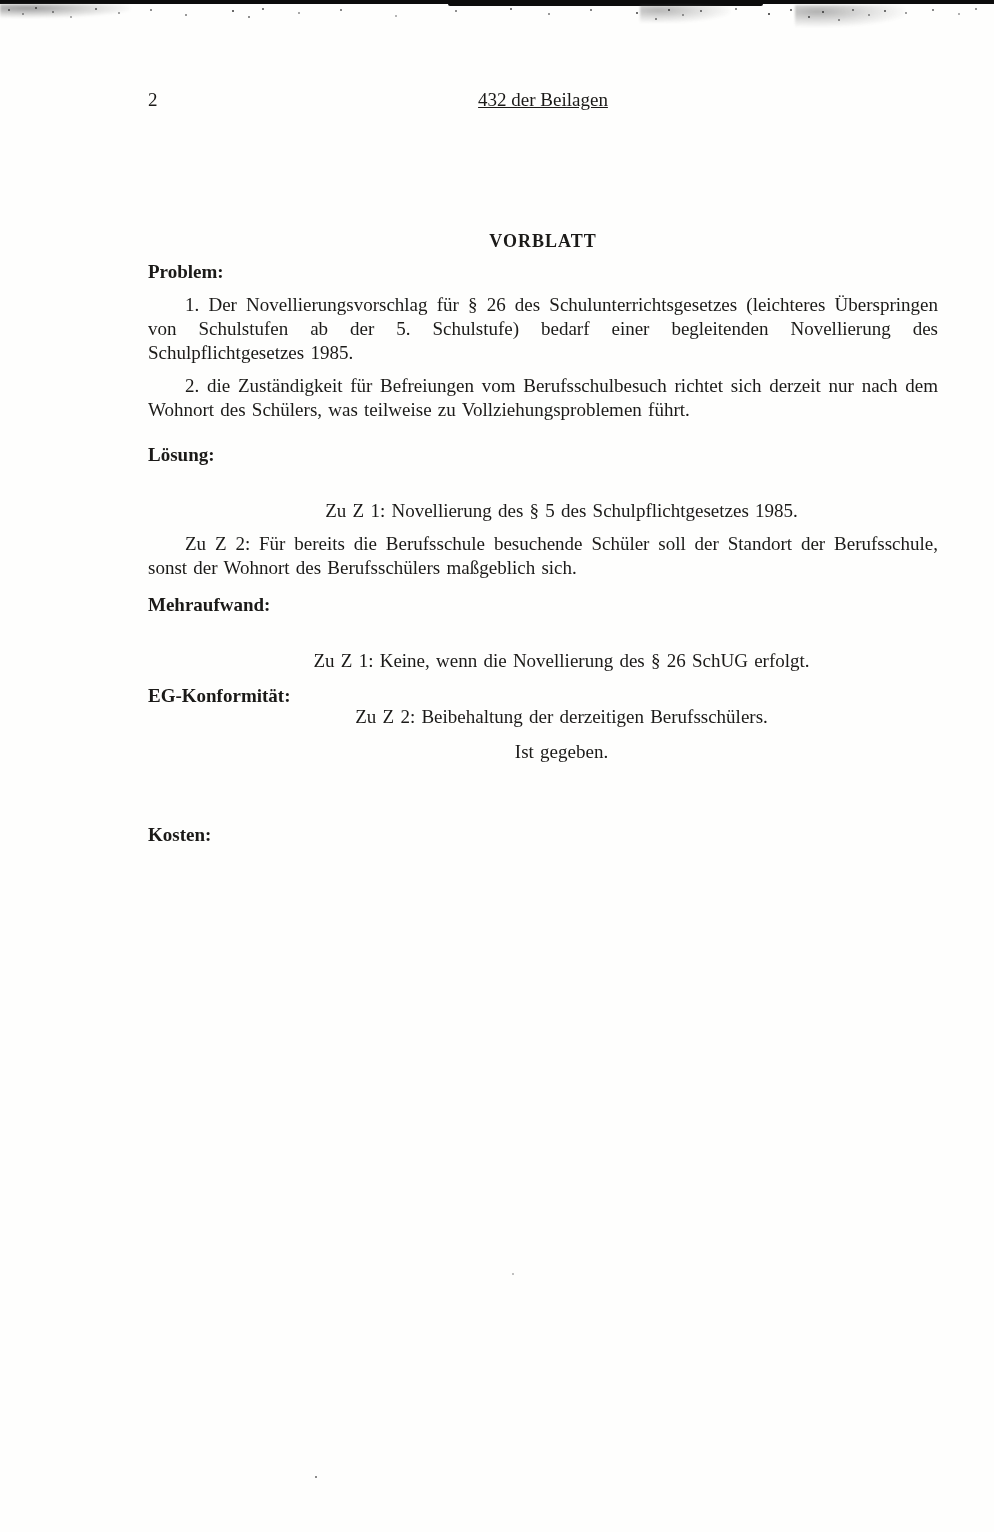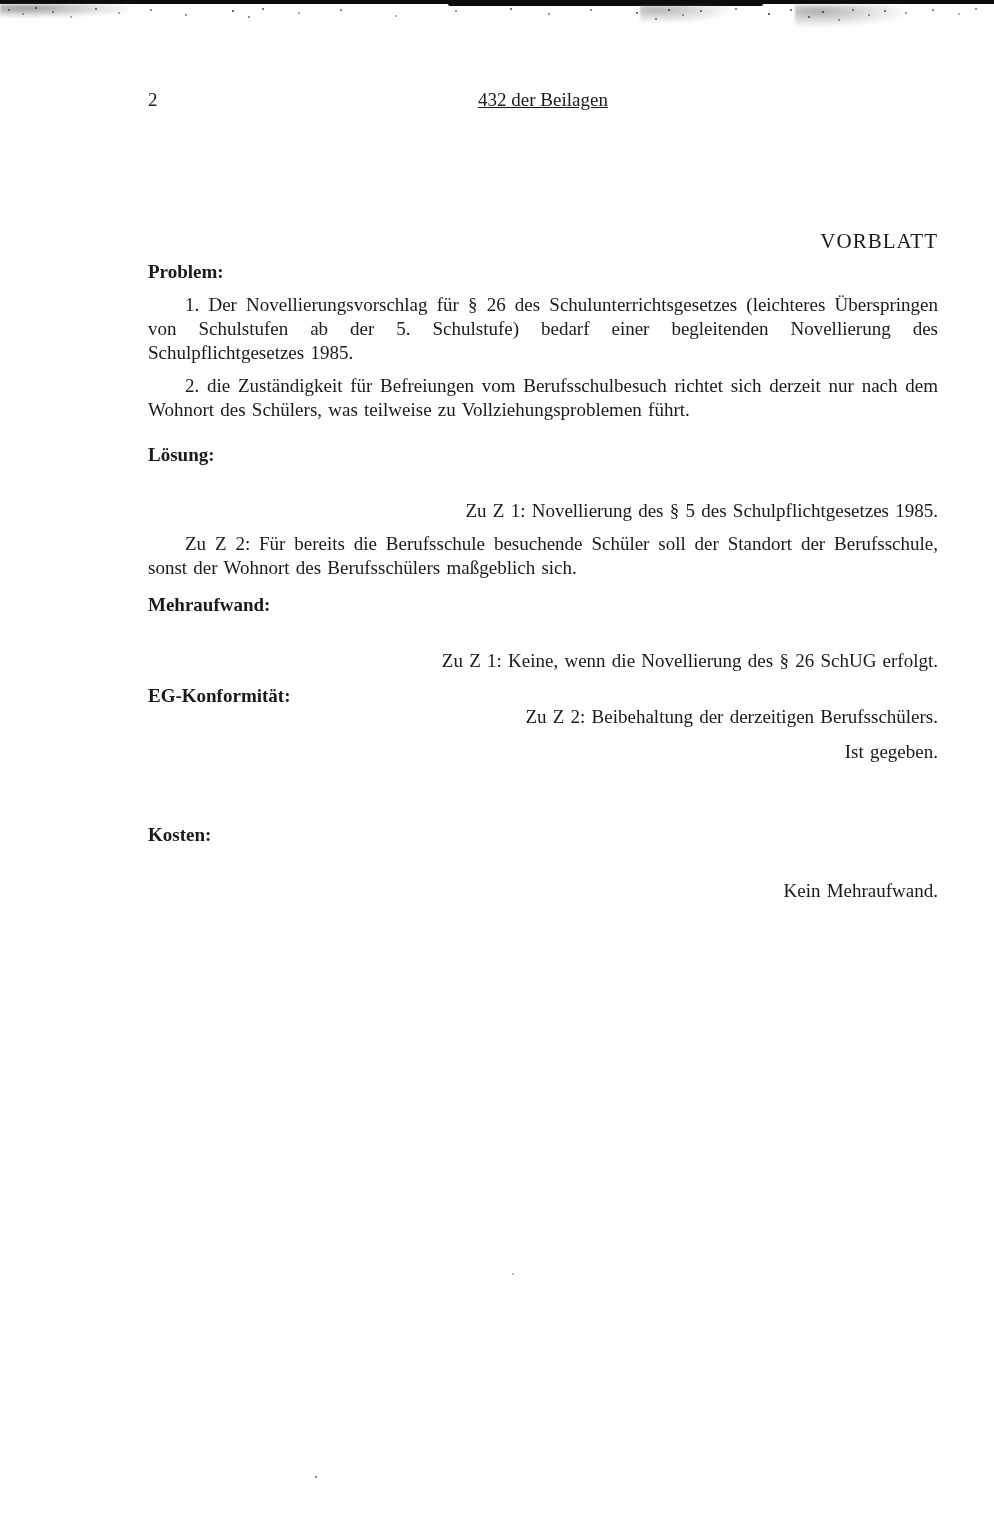--- a/index.html
+++ b/index.html
@@ -58,23 +58,23 @@
   }
   .pagehead {
     position: relative; height: 24px;
     font-size: 19px; line-height: 24px;
   }
   .pagenum { position: absolute; left: 0; top: 0; }
   .headtitle { display: block; text-align: center; text-decoration: underline; }
 
   .doctitle {
     margin: 116px 0 0 0;
-    text-align: right;
-    font-size: 21px; line-height: 26px;
-    font-weight: normal;
+    text-align: center;
+    font-size: 18px; line-height: 26px;
+    font-weight: bold;
     letter-spacing: 1px;
   }
 
   section { position: absolute; left: 0; width: 790px; }
   .sec-problem       { top: 172px; }  
   .sec-loesung       { top: 355px; }
   .sec-alternativen  { top: 505px; }
   .sec-eg            { top: 596px; }
   .sec-kosten        { top: 735px; }
 
@@ -83,21 +83,21 @@
     font-size: 19px; line-height: 24px;
     font-weight: bold;
   }
   p {
     margin: 9px 0 0 0;
     font-size: 19px; line-height: 24px;
     text-indent: 37px;
     text-align: justify;
     word-spacing: 1.5px;
   }
-  p.single { text-align: right; margin-top: 32px; }
+  p.single { text-align: center; margin-top: 32px; }
 </style>
 </head>
 <body>
 
 <div class="page">
 
   <div class="scan-bar"></div>
   <div class="scan-bar-thick"></div>
   <div class="speck"></div>
   <div class="smudge"></div>
@@ -131,17 +131,16 @@
       <p class="single">Zu Z 2: Beibehaltung der derzeitigen Berufsschülers.</p>
     </section>
 
     <section class="sec-eg">
       <h2>EG-Konformität:</h2>
       <p class="single">Ist gegeben.</p>
     </section>
 
     <section class="sec-kosten">
       <h2>Kosten:</h2>
-      <p class="single">Kein Mehraufwand.</p>
     </section>
 
   </div>
 </div>
 
 </body></html>

